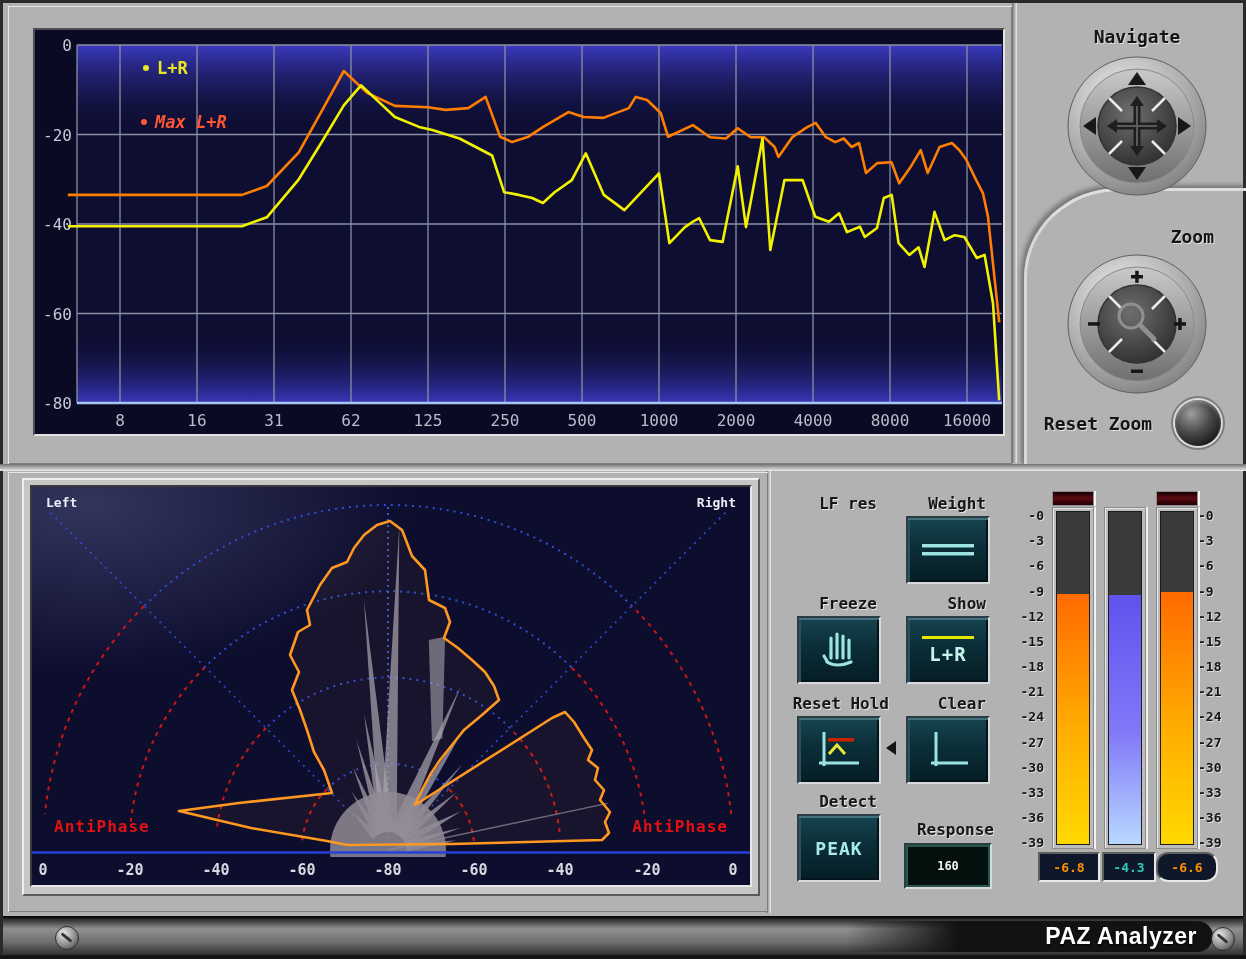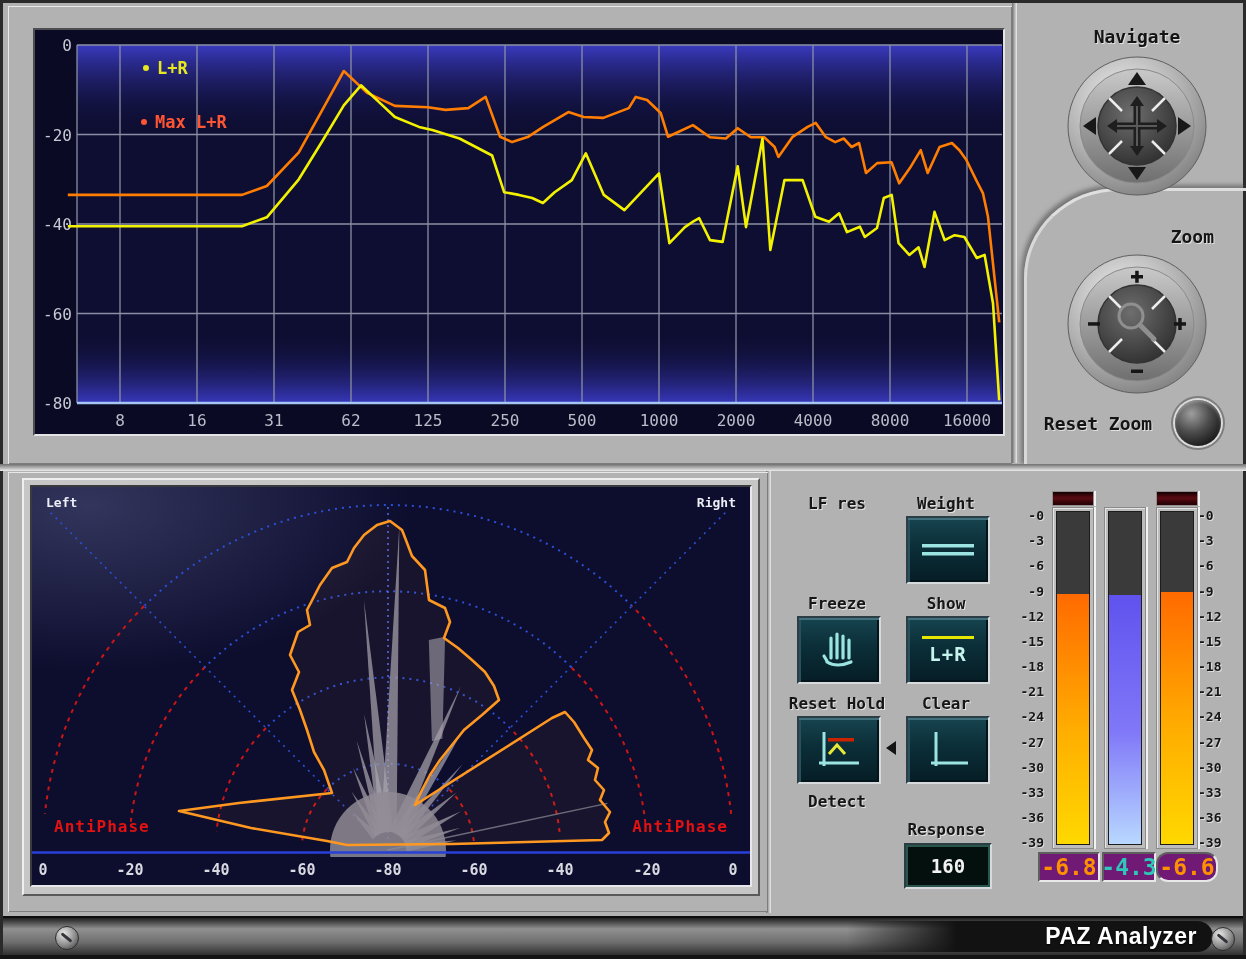--- a/index.html
+++ b/index.html
@@ -1,21 +1,21 @@
 <!DOCTYPE html>
 <html><head>
 <meta charset="utf-8">
 <style>
   html,body{margin:0;padding:0;background:#666;}
   #root{position:relative;width:1246px;height:959px;background:#b2b2b2;overflow:hidden;
         font-family:"DejaVu Sans Mono","Liberation Mono",monospace;
         box-shadow:inset 0 0 0 3px #2a2a2a;}
   .abs{position:absolute;}
   .lbl{color:#161616;font-weight:bold;font-size:16px;text-shadow:1px 1px 0 rgba(255,255,255,.65);
-       text-align:center;letter-spacing:0px;}
+       text-align:right;letter-spacing:0px;}
   
   .screen{background:#0c0c2c;border:2px solid;border-color:#4e4e52 #e4e4e6 #e4e4e6 #4e4e52;}
   #spectrum-panel{left:8px;top:6px;width:1004px;height:458px;background:#b2b2b2;
       box-shadow:inset 1px 1px 0 #e8e8e8, inset -1px -1px 0 #7d7d7d;}
   #spectrum-screen{left:25px;top:22px;width:968px;height:404px;}
   #phase-panel{left:8px;top:472px;width:760px;height:440px;background:#b2b2b2;
       box-shadow:inset 1px 1px 0 #e8e8e8, inset -1px -1px 0 #7d7d7d;}
   #phase-frame{left:14px;top:6px;width:734px;height:414px;background:#c6c6c6;
       border:2px solid;border-color:#efefef #5a5a5a #5a5a5a #efefef;}
   #phase-screen{left:6px;top:5px;width:718px;height:398px;border:2px solid;
@@ -39,37 +39,37 @@
       background:linear-gradient(180deg,#16444f 0%,#0b2e38 45%,#061d25 100%);
       border:2px solid;border-color:#2d3d46 #d6dadd #d6dadd #2d3d46;
       box-shadow:inset 0 2px 0 #41707d, inset 2px 0 0 #27525d, inset -2px -2px 0 #03141a;
       display:flex;align-items:center;justify-content:center;color:#a9ebea;
       font-weight:bold;font-size:19px;letter-spacing:1px;}
   .show-inner{display:flex;flex-direction:column;align-items:center;gap:4px;}
   .show-bar{width:52px;height:3px;background:#e6e600;}
   .resp-btn{position:absolute;left:904px;top:843px;width:84px;height:42px;cursor:pointer;
       background:#04100d;border:2px solid;border-color:#2c3d42 #d6dadd #d6dadd #2c3d42;
       box-shadow:inset 0 0 0 2px #28564c;display:flex;align-items:center;justify-content:center;
-      color:#f2f2f2;font-weight:bold;font-size:19px;}
+      color:#f2f2f2;font-weight:bold;font-size:12px;}
   .pointer-left{position:absolute;left:886px;top:741px;width:0;height:0;
       border-top:7px solid transparent;border-bottom:7px solid transparent;border-right:10px solid #141414;}
   
   .meter{position:absolute;top:507px;width:40px;height:340px;background:#bcbcbc;
       border:1px solid #8a8a8a;box-shadow:2px 0 0 #f2f2f2, inset 1px 1px 0 #e6e6e6;}
   .meter-inner{position:absolute;left:3px;top:3px;right:3px;bottom:3px;background:#3a3a3a;
       border:1px solid #1c1c1c;overflow:hidden;}
   .meter-fill{position:absolute;left:0;right:0;bottom:0;}
   .clip-bar{position:absolute;top:491px;width:40px;height:13px;border:1px solid #8f8f8f;
       background:linear-gradient(180deg,#1c0104 8%,#5c0a12 45%,#2a0206 90%);
       box-shadow:2px 0 0 #f2f2f2;}
   .scale-tick{position:absolute;width:30px;color:#151515;font-size:13px;font-weight:bold;
       text-shadow:1px 1px 0 rgba(255,255,255,.55);}
-  .readout{position:absolute;top:852px;height:26px;background:#701a75;
+  .readout{position:absolute;top:852px;height:26px;background:#0f172a;
       border:2px solid;border-color:#5e5e5e #e8e8e8 #e8e8e8 #5e5e5e;
-      display:flex;align-items:center;justify-content:center;font-size:23px;font-weight:bold;}
+      display:flex;align-items:center;justify-content:center;font-size:13px;font-weight:bold;}
   
   .pad-title{position:absolute;width:154px;text-align:center;color:#141414;font-size:18px;
       font-weight:bold;text-shadow:1px 1px 0 rgba(255,255,255,.6);}
   #reset-zoom-button{left:1175px;top:400px;width:46px;height:46px;border-radius:50%;cursor:pointer;
       background:radial-gradient(circle at 36% 30%,#9e9e9e,#4d4d4d 42%,#141414 82%);
       box-shadow:0 0 0 2px #dcdcdc,0 0 0 4px #7e7e7e, inset 0 2px 3px rgba(255,255,255,.3);}
   
   #bottom-bar{left:3px;top:916px;width:1240px;height:39px;
       background:linear-gradient(180deg,#1f1f1f 0%,#909090 28%,#6e6e6e 62%,#262626 100%);
       border-top:2px solid #0c0c0c;}
@@ -140,21 +140,21 @@
           <line x1="42" y1="283.5" x2="967" y2="283.5" stroke="#8a90a2" stroke-width="1.3"></line>
           <text x="37" y="289.5" fill="#c6cad4" font-size="16" text-anchor="end" font-family="DejaVu Sans Mono, monospace">-60</text>
           <text x="37" y="379" fill="#c6cad4" font-size="16" text-anchor="end" font-family="DejaVu Sans Mono, monospace">-80</text>
           <line x1="42" y1="373" x2="967" y2="373" stroke="#a6c6f2" stroke-width="2.6"></line>
           <polyline points="32.8,164.9 207.0,164.9 231.8,156.0 263.8,122.4 288.6,77.6 308.8,41.0 332.1,62.9 359.9,75.9 393.0,77.2 410.6,79.9 433.3,78.1 450.6,66.9 465.1,106.7 477.1,112.1 493.4,106.7 508.2,96.9 533.4,82.1 548.7,87.0 568.3,87.9 593.8,78.1 600.7,66.9 612.1,70.0 625.7,83.0 633.0,106.7 657.9,95.1 675.0,107.2 690.9,108.5 702.7,98.2 715.8,107.2 729.2,107.2 739.6,117.0 743.4,126.9 757.3,107.2 772.6,96.9 780.8,92.9 790.9,107.2 800.2,112.1 808.7,108.5 816.6,117.0 824.1,113.0 831.0,143.0 842.2,133.1 856.5,132.2 864.2,153.3 874.9,138.1 885.7,120.2 892.7,143.0 904.6,117.0 916.9,113.0 924.4,120.2 931.4,130.0 941.2,150.1 947.9,163.1 953.0,186.8 962.2,273.2 964.2,292.4" fill="none" stroke="#ff7d00" stroke-width="2.6" stroke-linejoin="round"></polyline>
           <polyline points="32.8,196.2 207.0,196.2 231.8,187.3 263.8,149.3 288.6,109.0 308.8,75.4 326.0,55.3 347.5,75.4 359.9,87.0 384.0,96.9 397.3,100.0 424.5,108.5 457.1,125.5 469.1,162.2 483.9,164.9 497.2,168.0 507.9,173.0 519.6,162.2 536.8,150.1 550.8,123.3 568.8,164.9 589.4,180.1 624.0,143.4 634.4,213.2 649.9,197.1 657.1,192.2 664.2,188.2 675.0,210.1 687.6,211.9 702.7,136.3 711.0,197.1 727.5,108.5 735.3,220.0 749.5,150.1 767.6,150.1 780.3,186.8 794.0,191.8 804.1,183.3 811.9,202.1 824.9,196.7 829.8,207.0 842.0,198.0 848.8,168.0 856.7,164.9 863.6,213.2 874.3,224.9 883.6,217.3 889.5,237.0 899.5,181.9 909.6,210.1 919.6,205.2 929.4,207.0 941.8,228.0 949.6,224.9 958.0,273.2 964.2,370.3" fill="none" stroke="#f2f200" stroke-width="2.6" stroke-linejoin="round"></polyline>
         </svg>
       <div class="legend-row" style="left:108px;top:28px;">
         <span class="legend-dot" id="legend-dot-0" style="background: rgb(232, 232, 32);"></span><span id="legend-text-0" style="color: rgb(232, 232, 32);">L+R</span>
       </div>
-      <div class="legend-row" style="left:106px;top:82px;">
+      <div class="legend-row" style="left:106px;top:82px;font-style:italic;">
         <span class="legend-dot" id="legend-dot-1" style="background: rgb(255, 85, 51);"></span><span id="legend-text-1" style="color: rgb(255, 85, 51);">Max L+R</span>
       </div>
     </div>
   </div>
 
   <div class="abs groove-v" style="left:1012px;top:3px;width:5px;height:460px;"></div>
   <div class="abs" id="zoom-plateau"></div>
 
   <div class="abs pad-title" style="left:1060px;top:26px;">Navigate</div>
   <svg class="abs" style="left:1067px;top:56px;" width="140" height="140">
@@ -348,20 +348,23 @@
 
   <div class="abs lbl" style="left:906px;top:694px;width:80px;">Clear</div>
   <div class="tbtn" style="left:906px;top:716px;">
     <svg width="48" height="44" viewBox="0 0 48 44">
       <line x1="12" y1="4" x2="12" y2="38" stroke="#9ce4e2" stroke-width="3"></line>
       <line x1="7" y1="35" x2="44" y2="35" stroke="#9ce4e2" stroke-width="3"></line>
     </svg>
   </div>
 
   <div class="abs lbl" style="left:797px;top:792px;width:80px;">Detect</div>
+  <div class="tbtn" style="left:797px;top:814px;font-size:18px;">
+      <span>PEAK</span>
+    </div>
 
   <div class="abs lbl" style="left:898px;top:820px;width:96px;">Response</div>
   <div class="resp-btn">
       <span>160</span>
     </div>
 
   <div id="meter-scale-left">
       <div class="scale-tick abs" style="left: 1014px; top: 508px; text-align: right;">-0</div>
       <div class="scale-tick abs" style="left: 1014px; top: 533.17px; text-align: right;">-3</div>
       <div class="scale-tick abs" style="left: 1014px; top: 558.34px; text-align: right;">-6</div>

